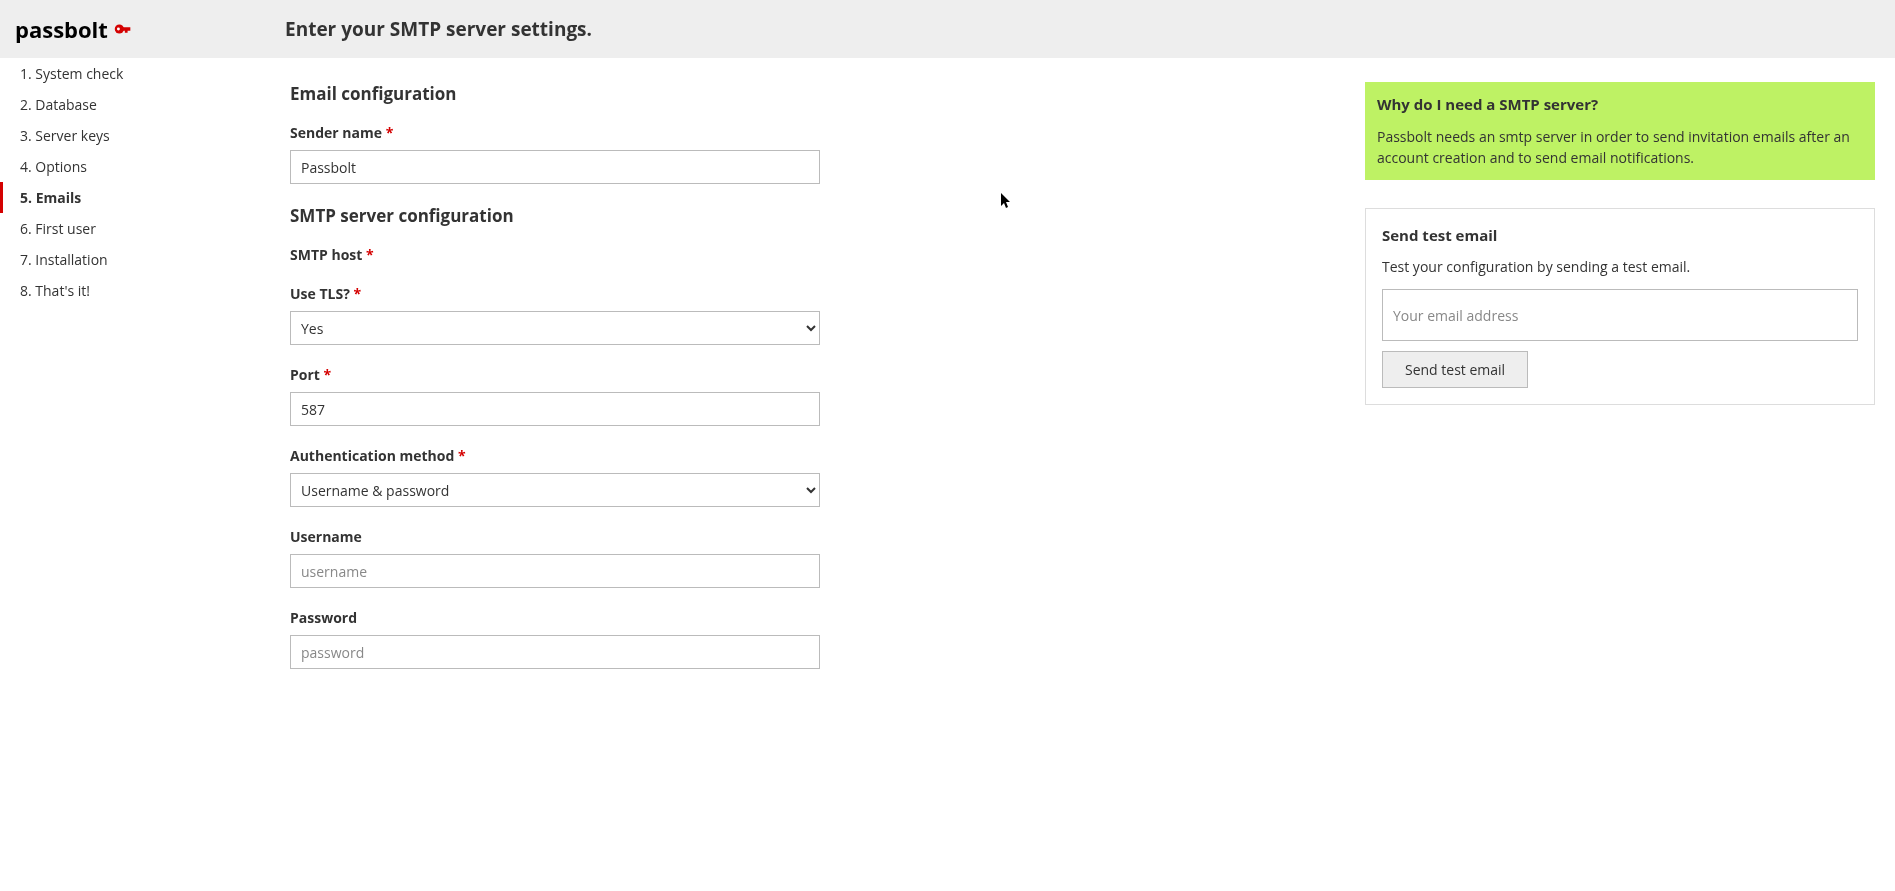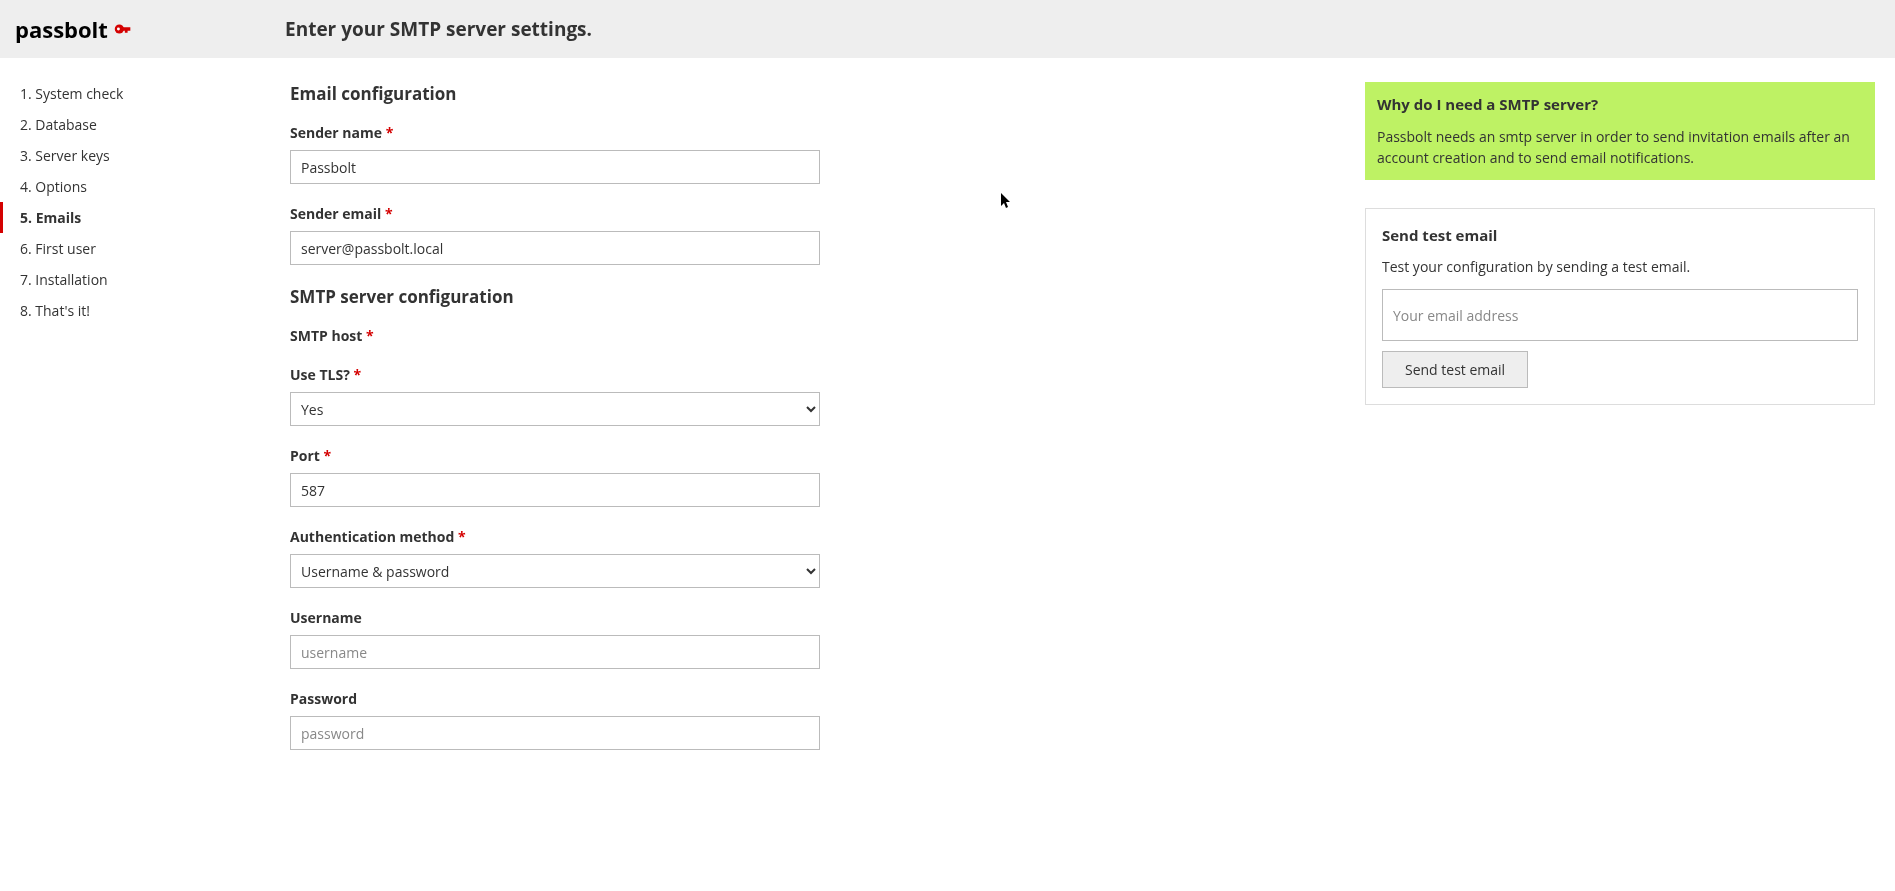--- a/index.html
+++ b/index.html
@@ -28,21 +28,20 @@
   .page-title {
     font-size: 19px;
     font-weight: 700;
     color: #333;
   }
   .layout {
     display: flex;
   }
   .sidebar {
     width: 270px;
-    padding-top: 20px;
   }
   .step {
     padding: 6px 0 6px 20px;
     font-size: 14px;
     color: #333;
     cursor: pointer;
   }
   .step.active {
     font-weight: 700;
     border-left: 3px solid #d40101;
@@ -175,24 +174,20 @@
 
   <div class="main">
     <div class="form-col">
       <h2 class="section">Email configuration</h2>
 
       <div class="field">
         <label><span>Sender name</span> <span class="req">*</span></label>
         <input class="control" type="text" value="Passbolt" style="">
       </div>
 
-      <div class="field">
-        <label><span>Sender email</span> <span class="req">*</span></label>
-        <input class="control" type="text" value="server@passbolt.local" style="">
-      </div>
 
       <h2 class="section">SMTP server configuration</h2>
 
       <div class="field">
         <label><span>SMTP host</span> <span class="req">*</span></label>
       </div>
 
       <div class="field">
         <label><span>Use TLS?</span> <span class="req">*</span></label>
         <select class="control">

